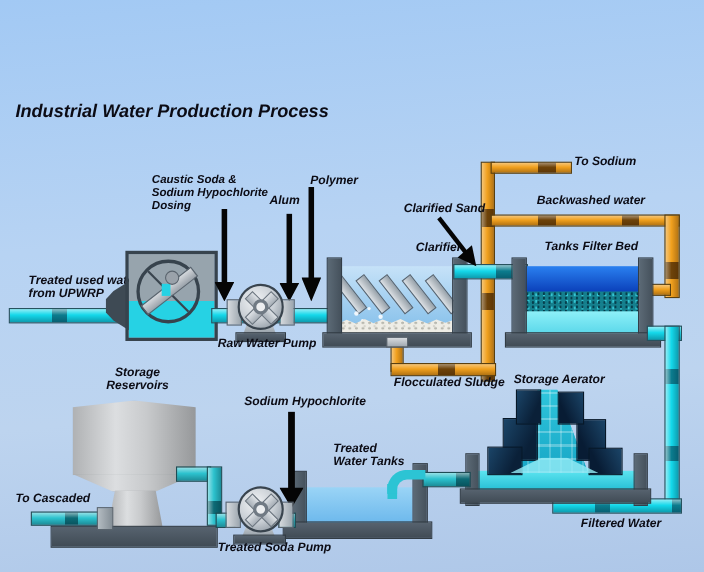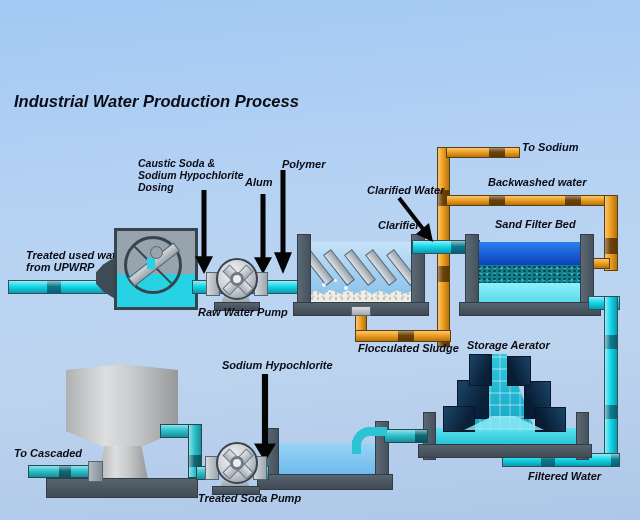--- a/index.html
+++ b/index.html
@@ -116,30 +116,30 @@
   <div class="abs bubble" style="left:344px;top:286px;width:4px;height:4px;"></div>
   <div class="abs bubble" style="left:328px;top:290px;width:3px;height:3px;"></div>
   <div class="abs sludge" style="left:309px;top:286px;width:102px;height:17px;"></div>
   <div class="abs wall" style="left:297px;top:234px;width:12px;height:74px;"></div>
   <div class="abs wall" style="left:411px;top:234px;width:12px;height:74px;"></div>
   <div class="abs slab" style="left:293px;top:302px;width:134px;height:12px;"></div>
   <div class="abs" style="left:351px;top:306px;width:18px;height:8px;background:linear-gradient(180deg,#D8DCE0,#A0A8B0);border:1px solid #5A646E;"></div>
   <div class="lbl" style="left:358px;top:342px;">Flocculated Sludge</div>
 
   <div class="abs pipe-c-h" style="left:412px;top:240px;width:66px;height:12px;"></div>
-  <div class="lbl" style="left:367px;top:184px;">Clarified Water</div>
+  <div class="lbl" style="left:367px;top:184px;">Clarified Sand</div>
   <svg class="abs" style="left:392px;top:196px;" width="48" height="48">
     <line x1="7" y1="2" x2="31" y2="33" stroke="#050505" stroke-width="4"></line>
     <polygon points="41,46 37,27 24,38" fill="#050505"></polygon>
   </svg>
 
   <div class="lbl" style="left:522px;top:141px;">To Sodium</div>
   <div class="lbl" style="left:488px;top:176px;">Backwashed water</div>
 
-  <div class="lbl" style="left:495px;top:218px;">Sand Filter Bed</div>
+  <div class="lbl" style="left:495px;top:218px;">Tanks Filter Bed</div>
   <div class="abs" style="left:477px;top:242px;width:103px;height:24px;background:linear-gradient(180deg,#2A80F0,#0A3EB8);"></div>
   <div class="abs sand" style="left:477px;top:265px;width:103px;height:19px;"></div>
   <div class="abs" style="left:477px;top:283px;width:103px;height:20px;background:linear-gradient(180deg,#8DF0F8,#5CD8EA);"></div>
   <div class="abs wall" style="left:465px;top:234px;width:12px;height:74px;"></div>
   <div class="abs wall" style="left:580px;top:234px;width:12px;height:74px;"></div>
   <div class="abs slab" style="left:459px;top:302px;width:140px;height:12px;"></div>
 
   <div class="abs pipe-c-h" style="left:588px;top:296px;width:30px;height:12px;"></div>
   <div class="abs pipe-c-v" style="left:604px;top:296px;width:12px;height:165px;"></div>
   <div class="abs pipe-c-v" style="left:502px;top:440px;width:12px;height:16px;"></div>
@@ -154,31 +154,35 @@
   <div class="abs navyR" style="left:524px;top:381px;width:25px;height:36px;"></div>
   <div class="abs navyL" style="left:469px;top:354px;width:21px;height:30px;"></div>
   <div class="abs navyR" style="left:507px;top:356px;width:22px;height:28px;"></div>
   <div class="abs navyL" style="left:443px;top:406px;width:30px;height:24px;"></div>
   <div class="abs navyR" style="left:535px;top:407px;width:29px;height:23px;"></div>
   <div class="abs" style="left:464px;top:416px;width:80px;height:14px;background:rgba(150,238,248,.8);clip-path:polygon(36% 0,64% 0,100% 100%,0 100%);"></div>
   <div class="abs wall" style="left:423px;top:412px;width:11px;height:46px;"></div>
   <div class="abs wall" style="left:576px;top:412px;width:11px;height:46px;"></div>
   <div class="abs slab" style="left:418px;top:444px;width:172px;height:12px;"></div>
 
+  <div class="lbl" style="left:303px;top:402px;">Treated
+Water Tanks</div>
   <div class="abs" style="left:277px;top:443px;width:98px;height:33px;background:linear-gradient(180deg,#9AD4F6,#6CB8EC);"></div>
   <div class="abs wall" style="left:265px;top:428px;width:12px;height:52px;"></div>
   <div class="abs wall" style="left:375px;top:421px;width:12px;height:59px;"></div>
   <div class="abs slab" style="left:257px;top:474px;width:134px;height:14px;"></div>
   <div class="abs pipe-t-h" style="left:384px;top:429px;width:42px;height:12px;"></div>
   <div class="abs spout" style="left:352px;top:427px;width:26px;height:18px;"></div>
   <div class="abs" style="left:352px;top:440px;width:9px;height:9px;background:#2CC4D4;"></div>
 
   <div class="abs arrow" style="left:254px;top:374px;width:22px;height:88px;"></div>
   <div class="lbl" style="left:222px;top:359px;">Sodium Hypochlorite</div>
 
+  <div class="lbl center" style="left:85px;top:333px;width:80px;">Storage
+Reservoirs</div>
   <div class="abs metal" style="left:66px;top:364px;width:112px;height:68px;clip-path:polygon(0 9%,50% 0,100% 9%,100% 100%,0 100%);"></div>
   <div class="abs metal" style="left:66px;top:431px;width:112px;height:16px;clip-path:polygon(0 0,100% 0,67% 100%,33% 100%);"></div>
   <div class="abs metal" style="left:98px;top:446px;width:50px;height:34px;clip-path:polygon(13% 0,87% 0,100% 100%,0 100%);"></div>
   <div class="abs slab" style="left:46px;top:478px;width:150px;height:18px;"></div>
   <div class="lbl" style="left:14px;top:447px;">To Cascaded</div>
   <div class="abs pipe-t-h" style="left:28px;top:465px;width:64px;height:11px;"></div>
   <div class="abs" style="left:88px;top:461px;width:13px;height:19px;background:linear-gradient(90deg,#B4BCC2,#848E96);border:1px solid #5A646E;"></div>
   <div class="abs pipe-t-h" style="left:160px;top:424px;width:30px;height:12px;"></div>
   <div class="abs pipe-t-v" style="left:188px;top:424px;width:12px;height:52px;"></div>
   <div class="abs pipe-t-h" style="left:196px;top:466px;width:16px;height:12px;"></div>

